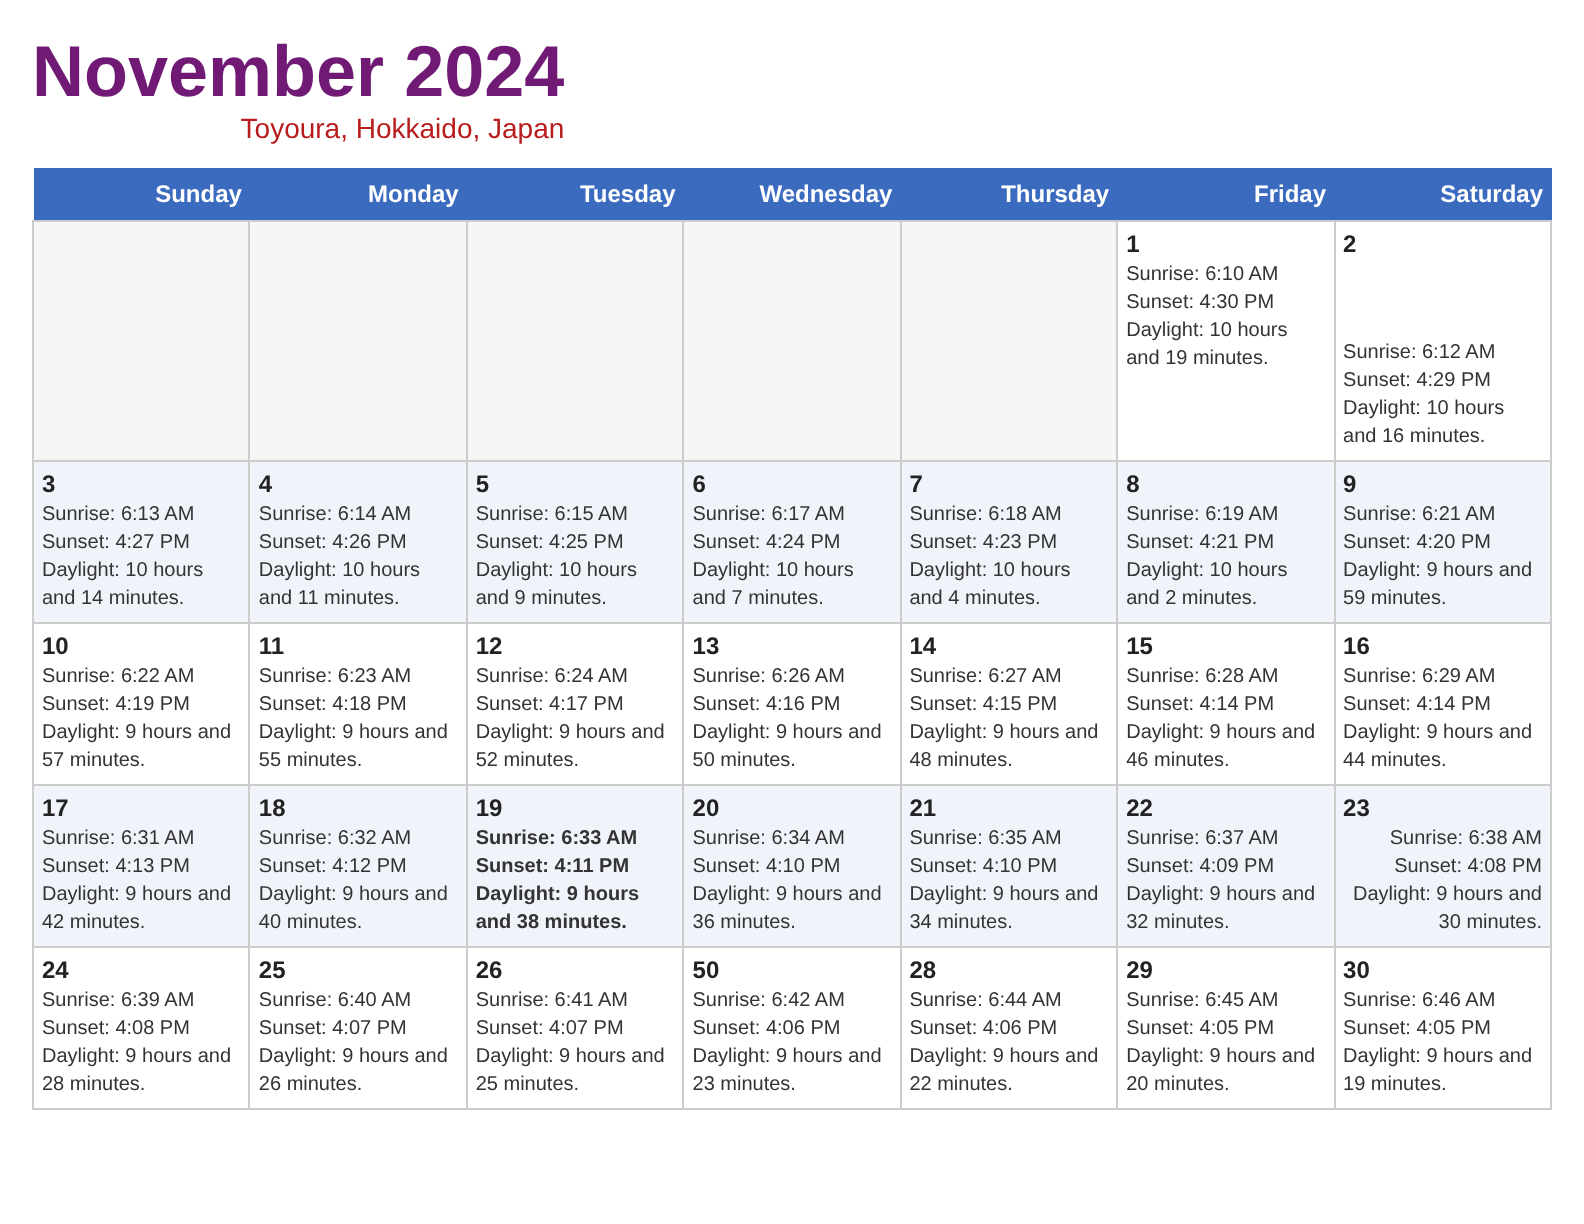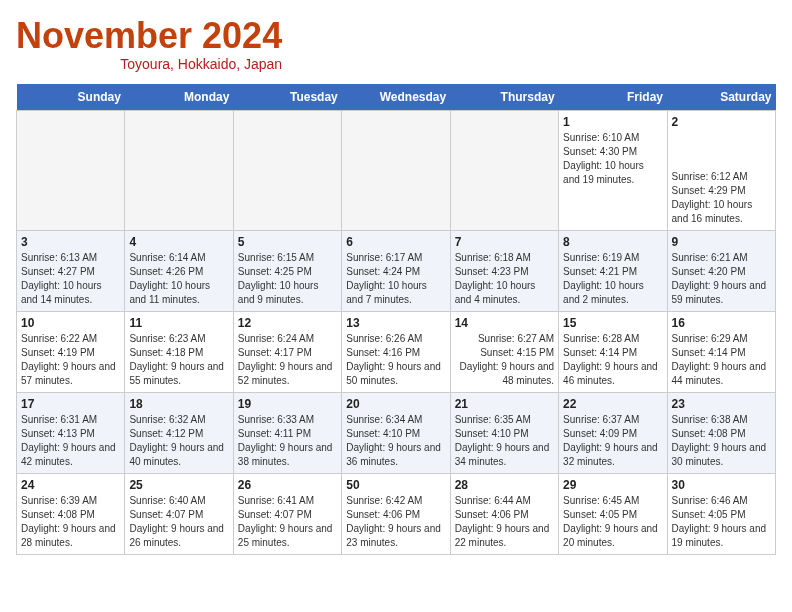--- a/index.html
+++ b/index.html
@@ -33,21 +33,21 @@
     .logo-icon {
       width: 28px;
       height: 28px;
     }
     .title-section {
       text-align: right;
     }
     .month-title {
       font-size: 36px;
       font-weight: bold;
-      color: #c2410c;
+      color: #701a75;
       line-height: 1.1;
     }
     .subtitle {
       font-size: 14px;
       color: #b91c1c;
     }
     table {
       width: 100%;
       border-collapse: collapse;
       font-size: 11px;
@@ -195,21 +195,21 @@
 Daylight: 9 hours and 52 minutes.</div>
         </td>
         <td>
           <span class="day-number">13</span>
           <div class="day-info" style="white-space: pre-line;">Sunrise: 6:26 AM
 Sunset: 4:16 PM
 Daylight: 9 hours and 50 minutes.</div>
         </td>
         <td>
           <span class="day-number">14</span>
-          <div class="day-info" style="white-space: pre-line; text-align: right;">Sunrise: 6:27 AM
+          <div class="day-info" style="white-space: pre-line;">Sunrise: 6:27 AM
 Sunset: 4:15 PM
 Daylight: 9 hours and 48 minutes.</div>
         </td>
         <td>
           <span class="day-number">15</span>
           <div class="day-info" style="white-space: pre-line;">Sunrise: 6:28 AM
 Sunset: 4:14 PM
 Daylight: 9 hours and 46 minutes.</div>
         </td>
         <td>
@@ -227,21 +227,21 @@
 Daylight: 9 hours and 42 minutes.</div>
         </td>
         <td>
           <span class="day-number">18</span>
           <div class="day-info" style="white-space: pre-line;">Sunrise: 6:32 AM
 Sunset: 4:12 PM
 Daylight: 9 hours and 40 minutes.</div>
         </td>
         <td>
           <span class="day-number">19</span>
-          <div class="day-info" style="white-space: pre-line;">Sunrise: 6:33 AM
+          <div class="day-info" style="white-space: pre-line; font-weight: bold;">Sunrise: 6:33 AM
 Sunset: 4:11 PM
 Daylight: 9 hours and 38 minutes.</div>
         </td>
         <td>
           <span class="day-number">20</span>
           <div class="day-info" style="white-space: pre-line;">Sunrise: 6:34 AM
 Sunset: 4:10 PM
 Daylight: 9 hours and 36 minutes.</div>
         </td>
         <td>
@@ -251,21 +251,21 @@
 Daylight: 9 hours and 34 minutes.</div>
         </td>
         <td>
           <span class="day-number">22</span>
           <div class="day-info" style="white-space: pre-line;">Sunrise: 6:37 AM
 Sunset: 4:09 PM
 Daylight: 9 hours and 32 minutes.</div>
         </td>
         <td>
           <span class="day-number">23</span>
-          <div class="day-info" style="white-space: pre-line;">Sunrise: 6:38 AM
+          <div class="day-info" style="white-space: pre-line; text-align: right;">Sunrise: 6:38 AM
 Sunset: 4:08 PM
 Daylight: 9 hours and 30 minutes.</div>
         </td>
       </tr>
       <tr>
         <td>
           <span class="day-number">24</span>
           <div class="day-info" style="white-space: pre-line;">Sunrise: 6:39 AM
 Sunset: 4:08 PM
 Daylight: 9 hours and 28 minutes.</div>

